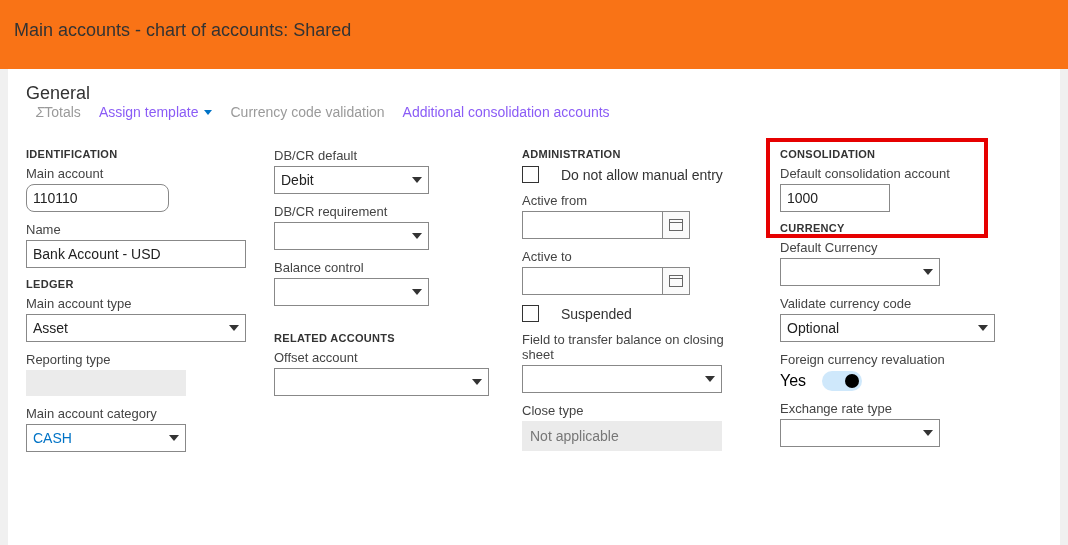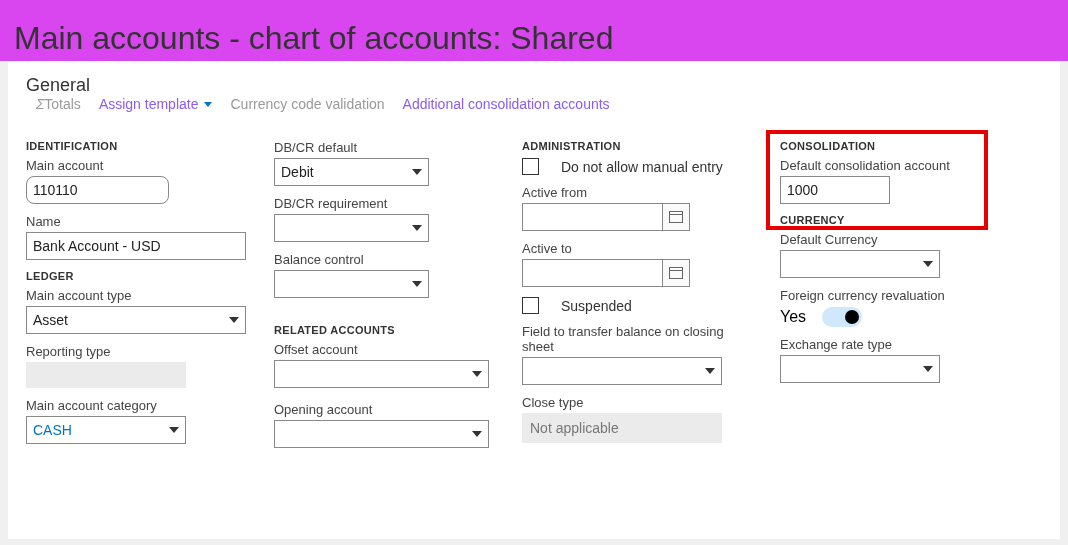--- a/index.html
+++ b/index.html
@@ -1,17 +1,17 @@
 <!DOCTYPE html>
 <html><head>
 <meta charset="utf-8">
 <style>
 * { box-sizing: border-box; margin: 0; padding: 0; font-family: "Segoe UI", -apple-system, sans-serif; }
 body { background: #f0f0f0; width: 1068px; height: 545px; overflow: hidden; }
-.page-title { font-size: 32px; font-weight: 300; color: #333; padding: 20px 14px 4px; background: #d946ef; }
+.page-title { font-size: 18px; font-weight: 300; color: #333; padding: 20px 14px 28px; background: #f97316; }
 .panel { background: #fff; margin: 0 8px 8px 8px; padding: 14px 18px 20px; height: 478px; }
 .panel-title { font-size: 18px; font-weight: 400; color: #333; }
 .toolbar { display: flex; align-items: center; gap: 18px; font-size: 14px; margin-bottom: 18px; padding-left: 10px; }
 .toolbar-item { color: #8b5cf6; cursor: pointer; display: flex; align-items: center; gap: 4px; }
 .toolbar-item.muted { color: #9a9a9a; }
 .sigma { color: #9a9a9a; font-style: italic; margin-right: -12px; }
 .chev { display:inline-block; width:0; height:0; border-left:4px solid transparent; border-right:4px solid transparent; border-top:5px solid #0073c6; margin-left:2px; }
 .cols { display: flex; gap: 28px; }
 .col { flex: 0 0 auto; }
 .col1 { width: 220px; }
@@ -123,27 +123,20 @@
       </div>
 
       <div class="section-head" style="margin-top:26px">RELATED ACCOUNTS</div>
       <div class="field">
         <label class="field-label">Offset account</label>
         <div class="select-box" style="width:215px">
           <span class="select-val"></span>
           <span class="select-chev"></span>
         </div>
       </div>
-      <div class="field tight">
-        <label class="field-label">Opening account</label>
-        <div class="select-box" style="width:215px">
-          <span class="select-val"></span>
-          <span class="select-chev"></span>
-        </div>
-      </div>
     </div>
 
     <div class="col col3">
       <div class="section-head">ADMINISTRATION</div>
       <div class="chk-row">
         <div class="chk"></div>
         <span>Do not allow manual entry</span>
       </div>
       <div class="field">
         <label class="field-label">Active from</label>
@@ -190,20 +183,27 @@
 
       <div class="section-head" style="">CURRENCY</div>
       <div class="field">
         <label class="field-label">Default Currency</label>
         <div class="select-box" style="width:160px">
           <span class="select-val"></span>
           <span class="select-chev"></span>
         </div>
       </div>
       <div class="field">
+        <label class="field-label">Validate currency code</label>
+        <div class="select-box" style="width:215px">
+          <span class="select-val">Optional</span>
+          <span class="select-chev"></span>
+        </div>
+      </div>
+      <div class="field">
         <label class="field-label">Foreign currency revaluation</label>
         <div class="toggle">
           <span>Yes</span>
           <div class="toggle-track">
             <div class="toggle-knob"></div>
           </div>
         </div>
       </div>
       <div class="field">
         <label class="field-label">Exchange rate type</label>

